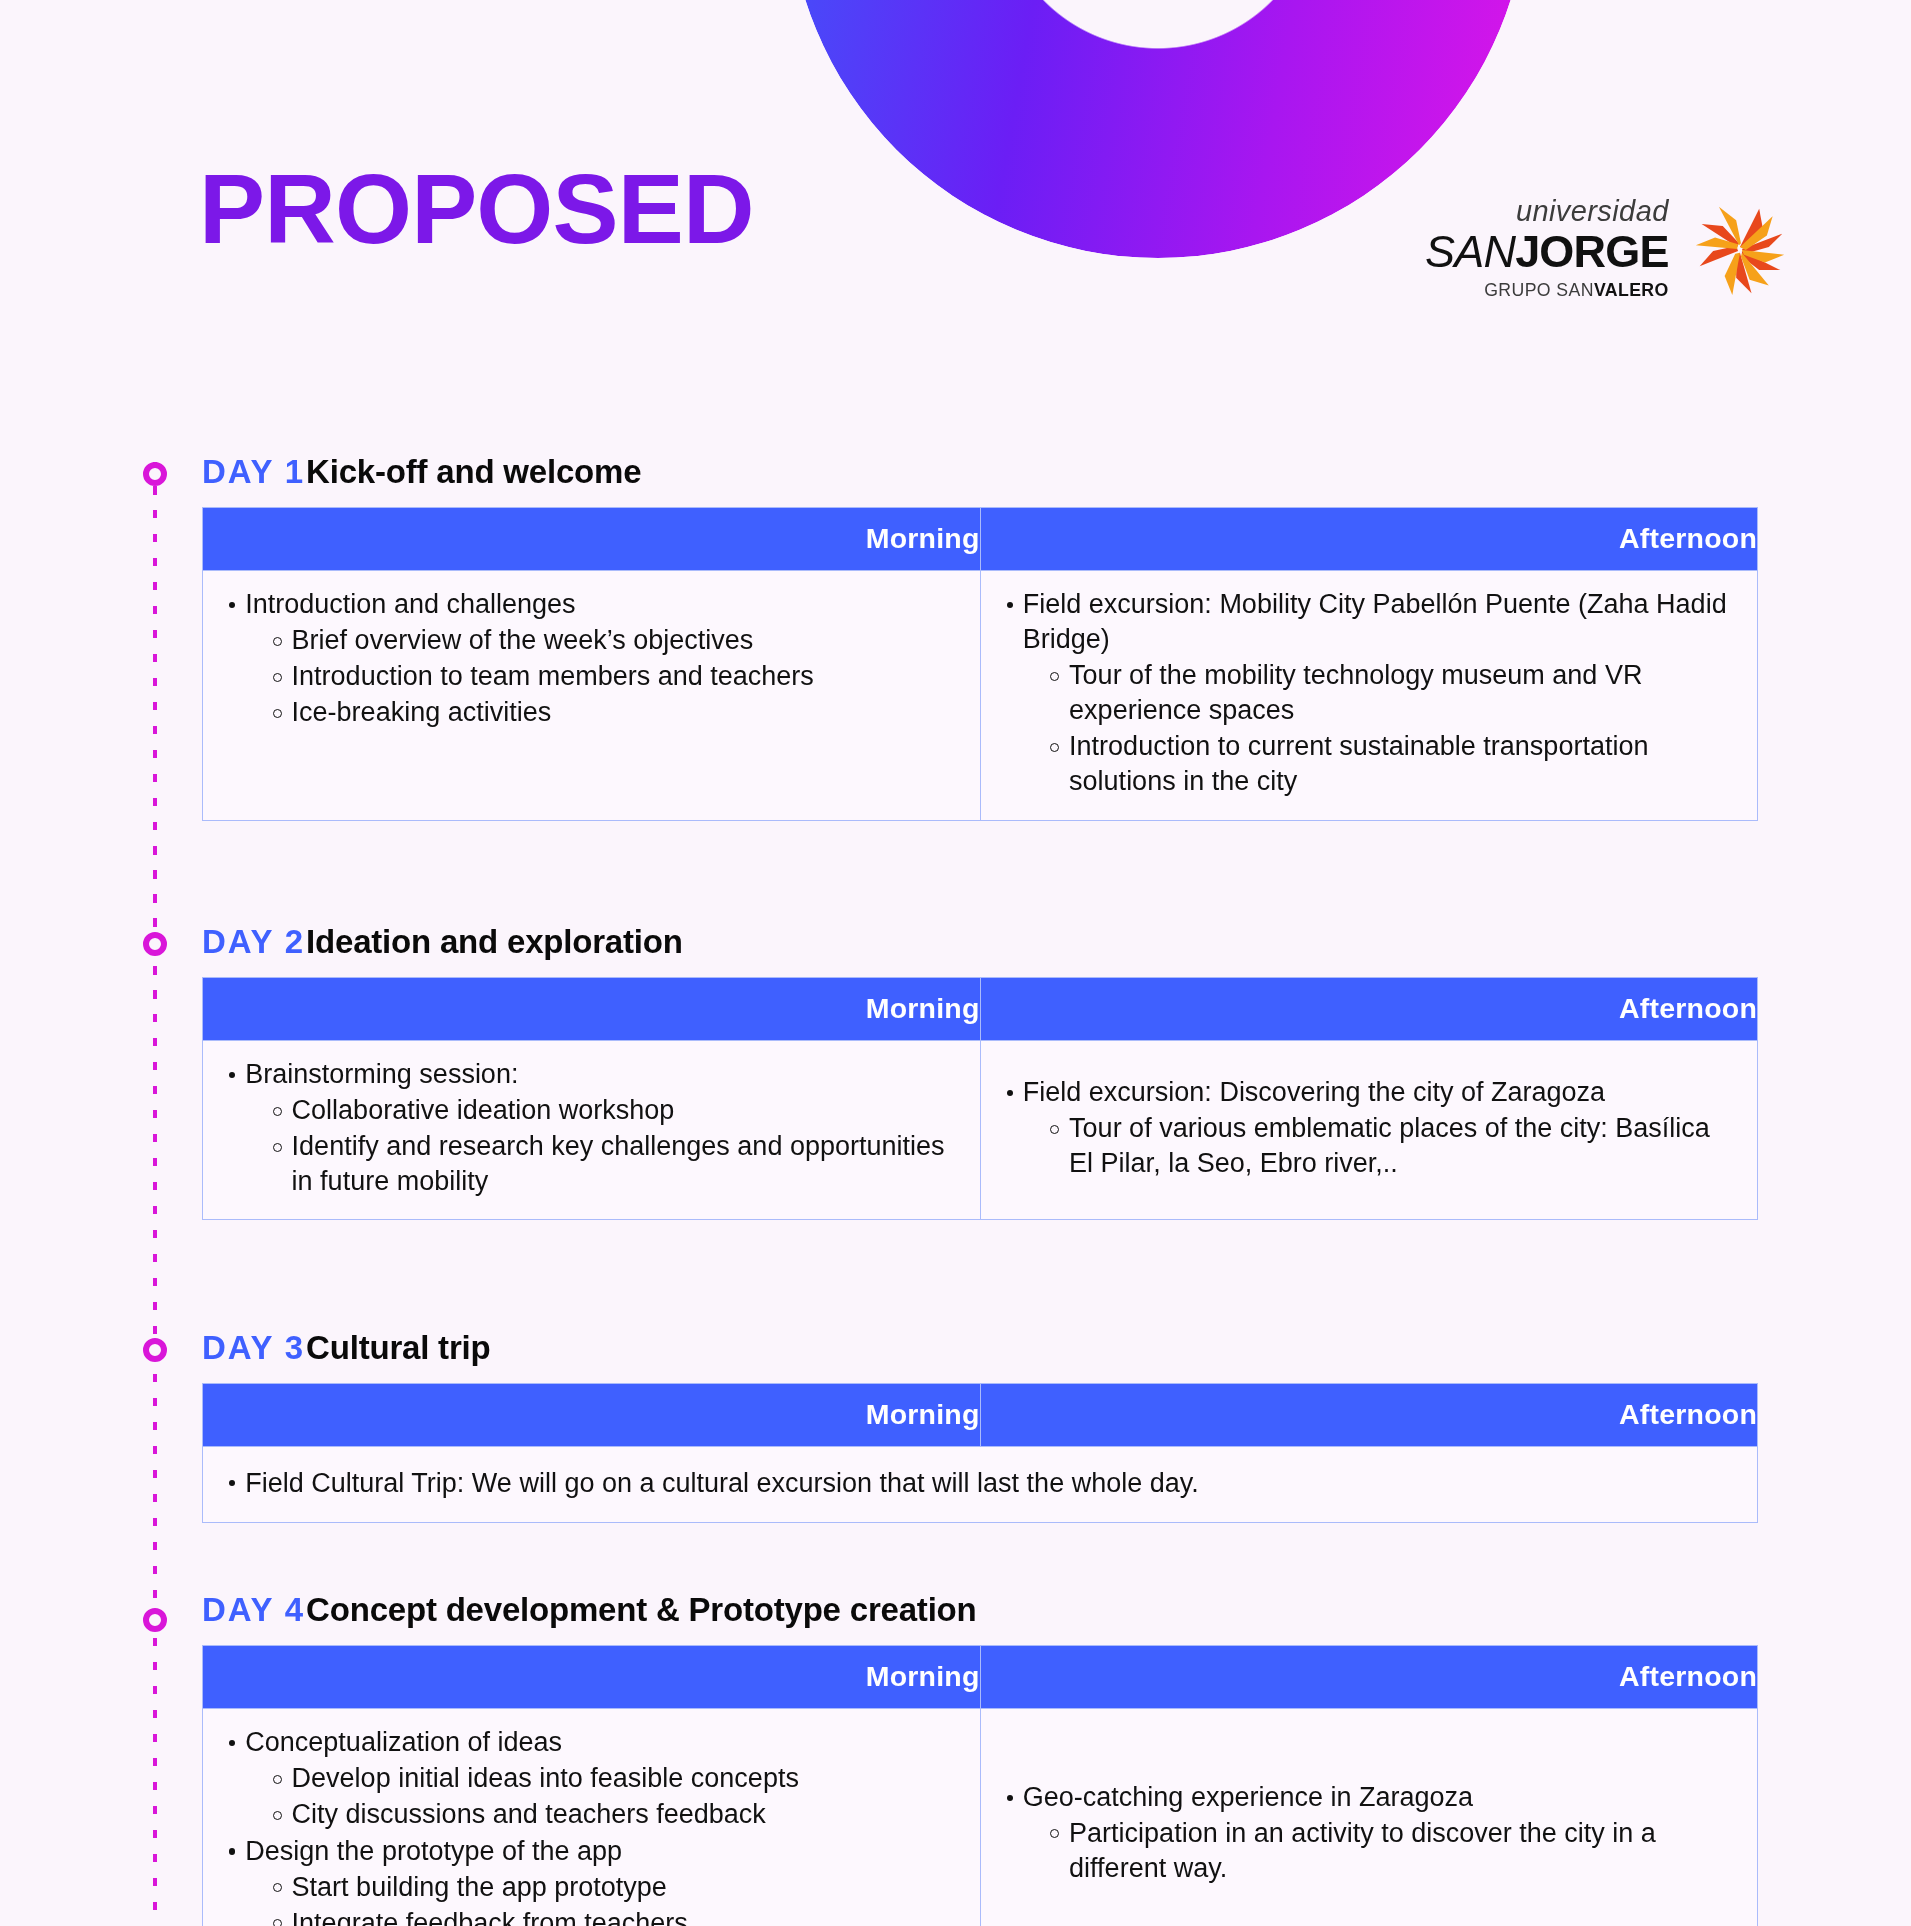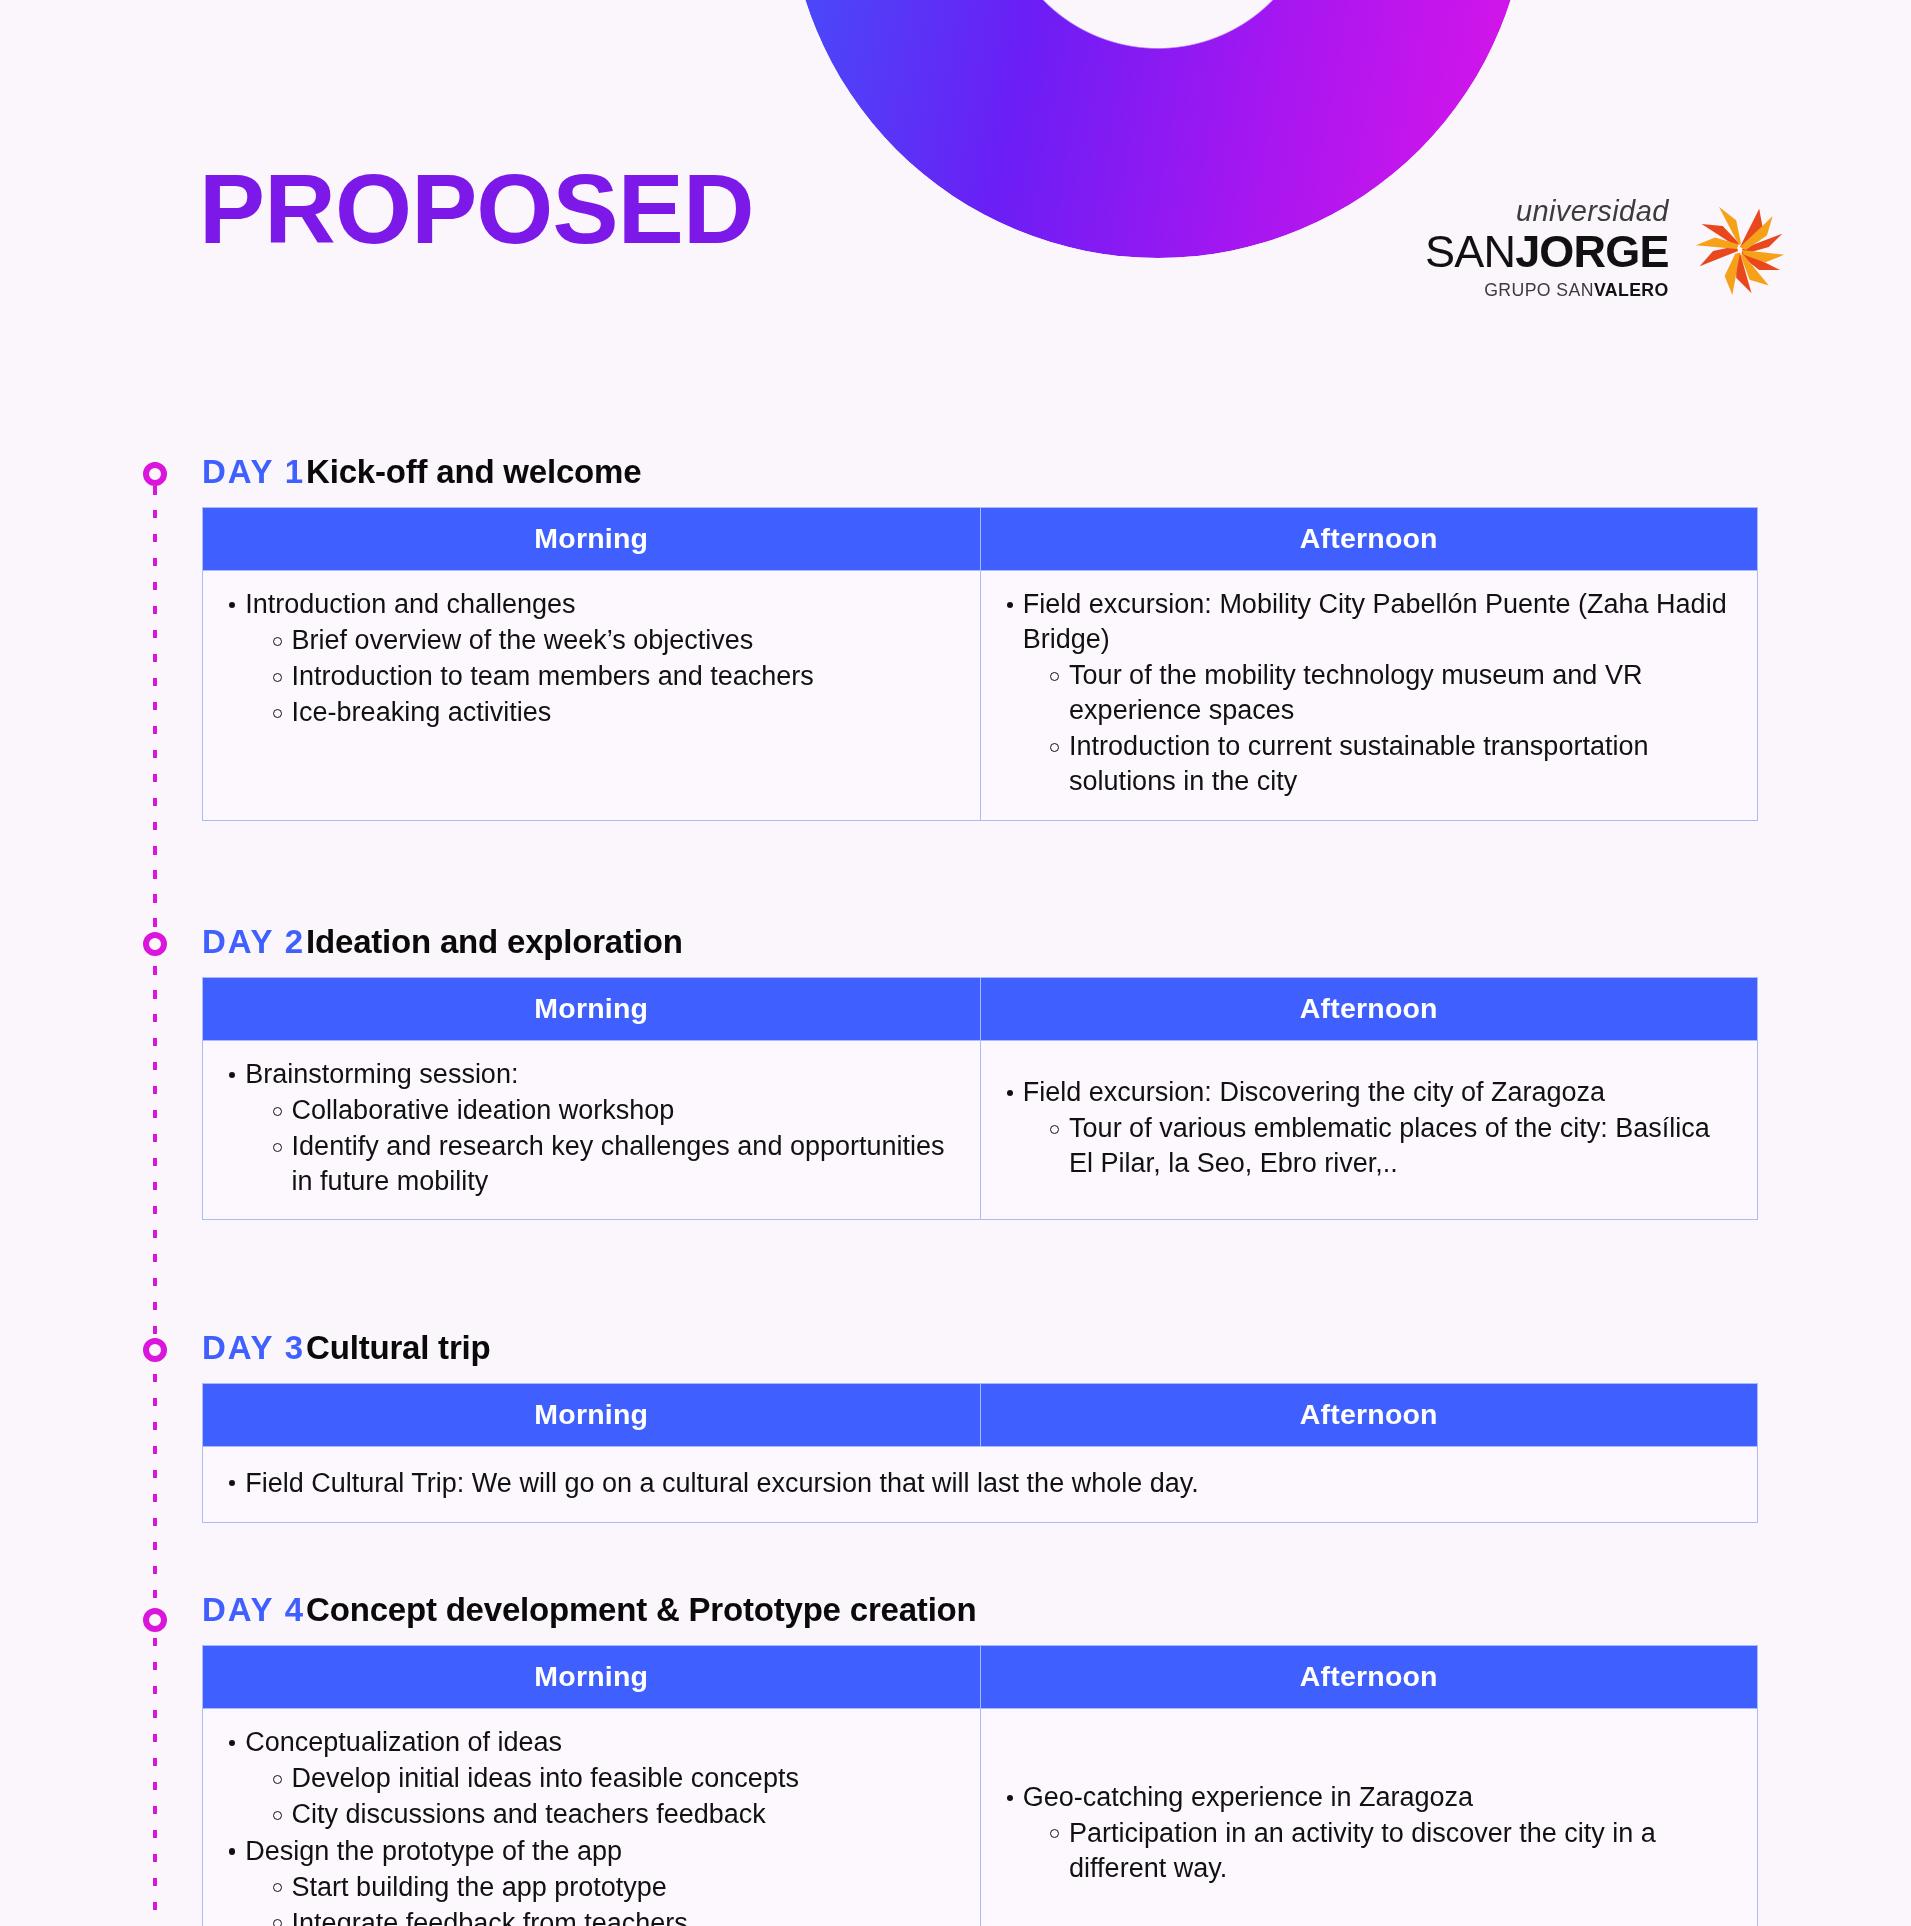--- a/index.html
+++ b/index.html
@@ -79,21 +79,21 @@
     font-weight: 400;
   }
   #logo-main {
     font-size: 45px;
     line-height: 1.05;
     color: #111;
     letter-spacing: -0.8px;
     margin-top: 2.3px;
     white-space: nowrap;
   }
-  #logo-main .light { font-weight: 400; }
+  #logo-main .light { font-weight: 400; font-style: italic; }
   #logo-main .heavy { font-weight: 800; }
   #logo-grupo {
     font-size: 17.7px;
     color: #3C3C3C;
     letter-spacing: 0.4px;
     margin-top: 4.6px;
     white-space: nowrap;
   }
   #logo-grupo .b { font-weight: 800; color: #111; }
   #logo-mark { width: 96px; height: 96px; flex: 0 0 96px; }
@@ -164,21 +164,21 @@
   .sched-table th,
   .sched-table td {
     border: 1.9px solid #AABBFB;
     vertical-align: top;
   }
   .sched-table th {
     background: #3F60FF;
     color: #FFFFFF;
     font-size: 28.5px;
     font-weight: 700;
-    text-align: center;
+    text-align: right;
     padding: 14px 0 15.4px;
     letter-spacing: 0.2px;
   }
   .sched-table td {
     padding: 16px 20px 18.5px 20px;
     background: #FDF8FE;
   }
   .sched-table td.mid { vertical-align: middle; }
 
   

